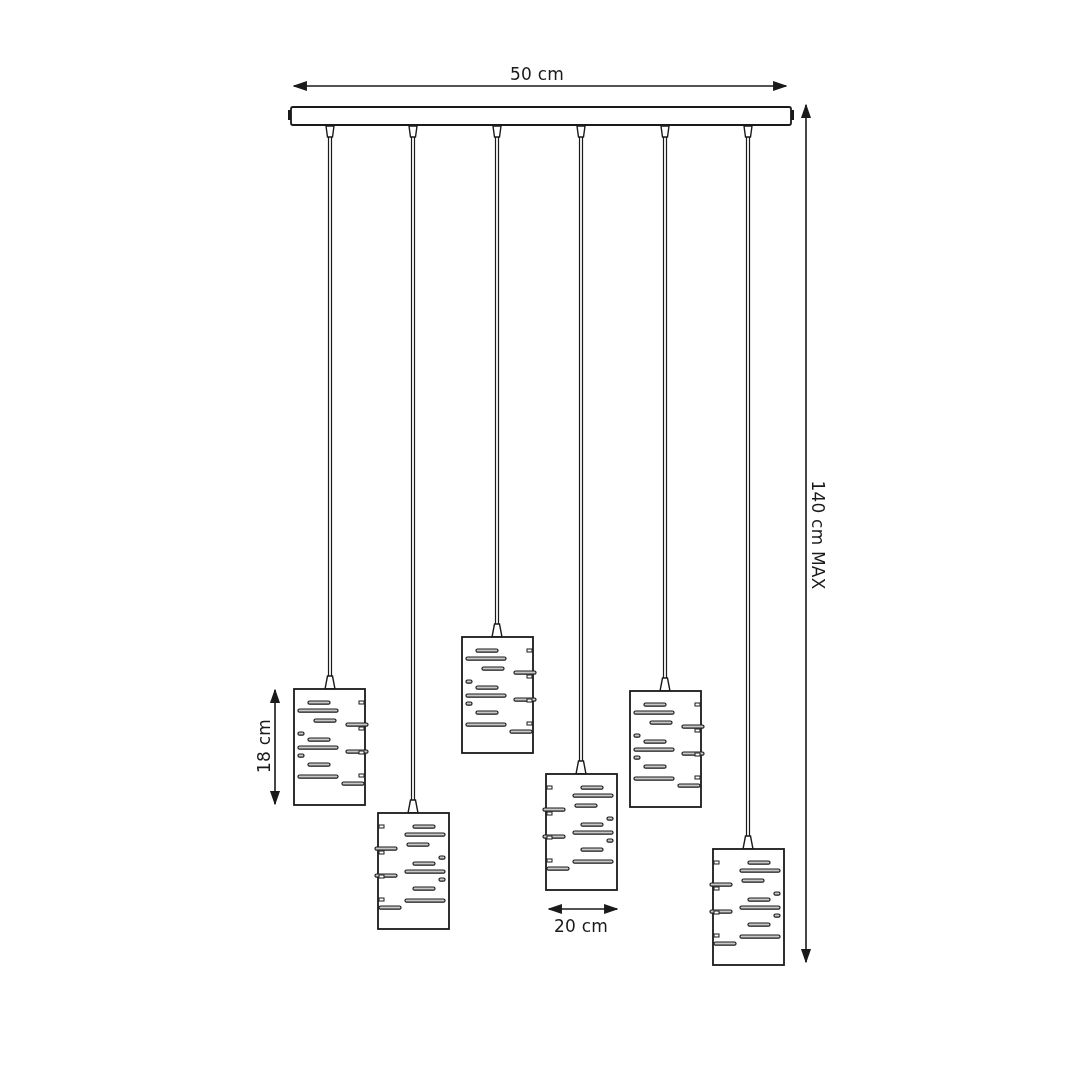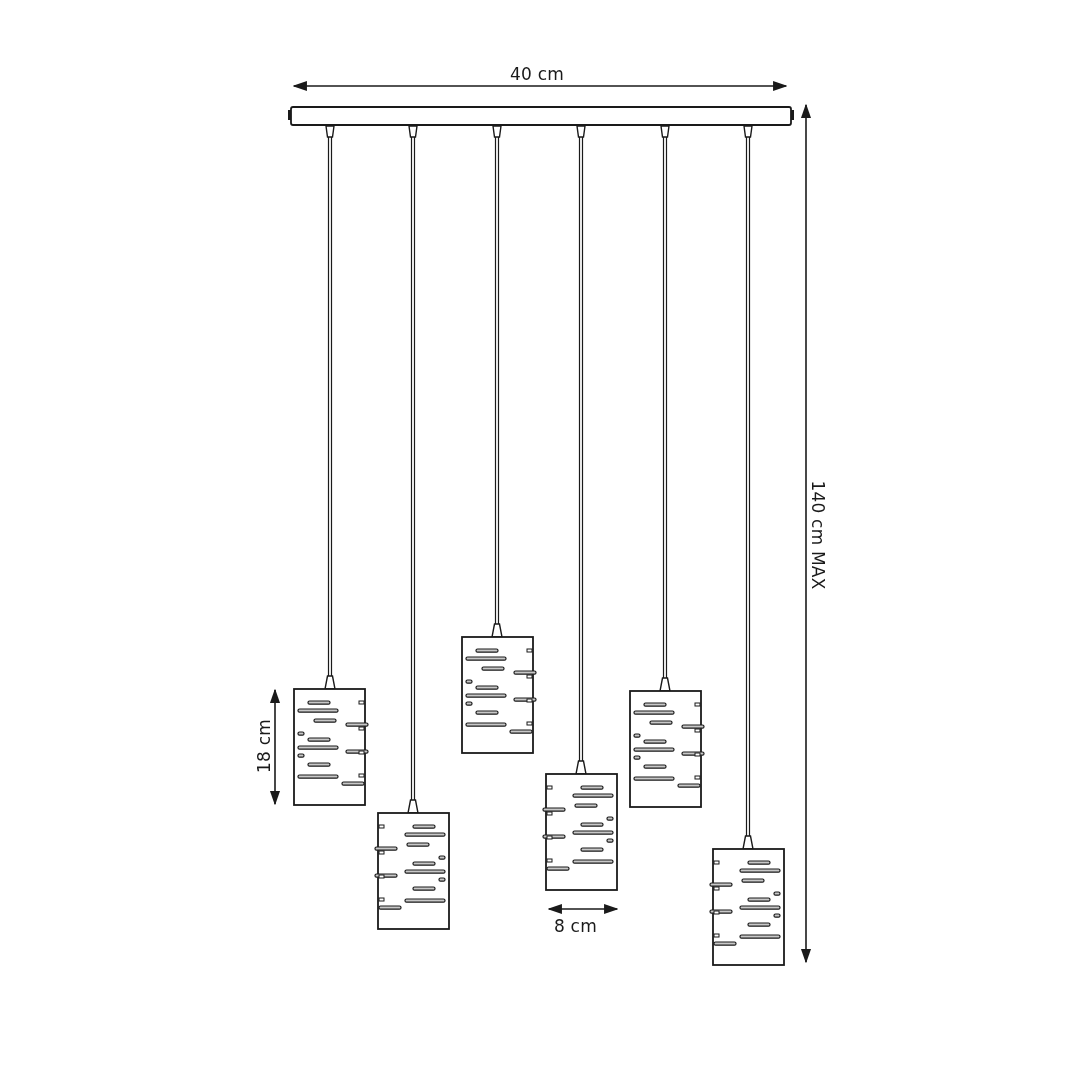--- a/index.html
+++ b/index.html
@@ -170,16 +170,16 @@
         <rect x="714" y="911" width="5" height="3" fill="#fff" stroke="#1a1a1a" stroke-width="1"></rect>
         <rect x="714" y="934" width="5" height="3" fill="#fff" stroke="#1a1a1a" stroke-width="1"></rect>
       </g>
     </g>
 
   <line x1="275" y1="690" x2="275" y2="804" stroke="#1a1a1a" stroke-width="1.6" marker-start="url(#arr)" marker-end="url(#arr)"></line>
 
   <line x1="549" y1="909" x2="617" y2="909" stroke="#1a1a1a" stroke-width="1.6" marker-start="url(#arr)" marker-end="url(#arr)"></line>
 </svg>
 
-<div class="label lbl-width">40 cm</div>
+<div class="label lbl-width">50 cm</div>
 <div class="label lbl-height">140 cm MAX</div>
 <div class="label lbl-shade-h">18 cm</div>
-<div class="label lbl-shade-w">8 cm</div>
+<div class="label lbl-shade-w">20 cm</div>
 
 </body></html>

